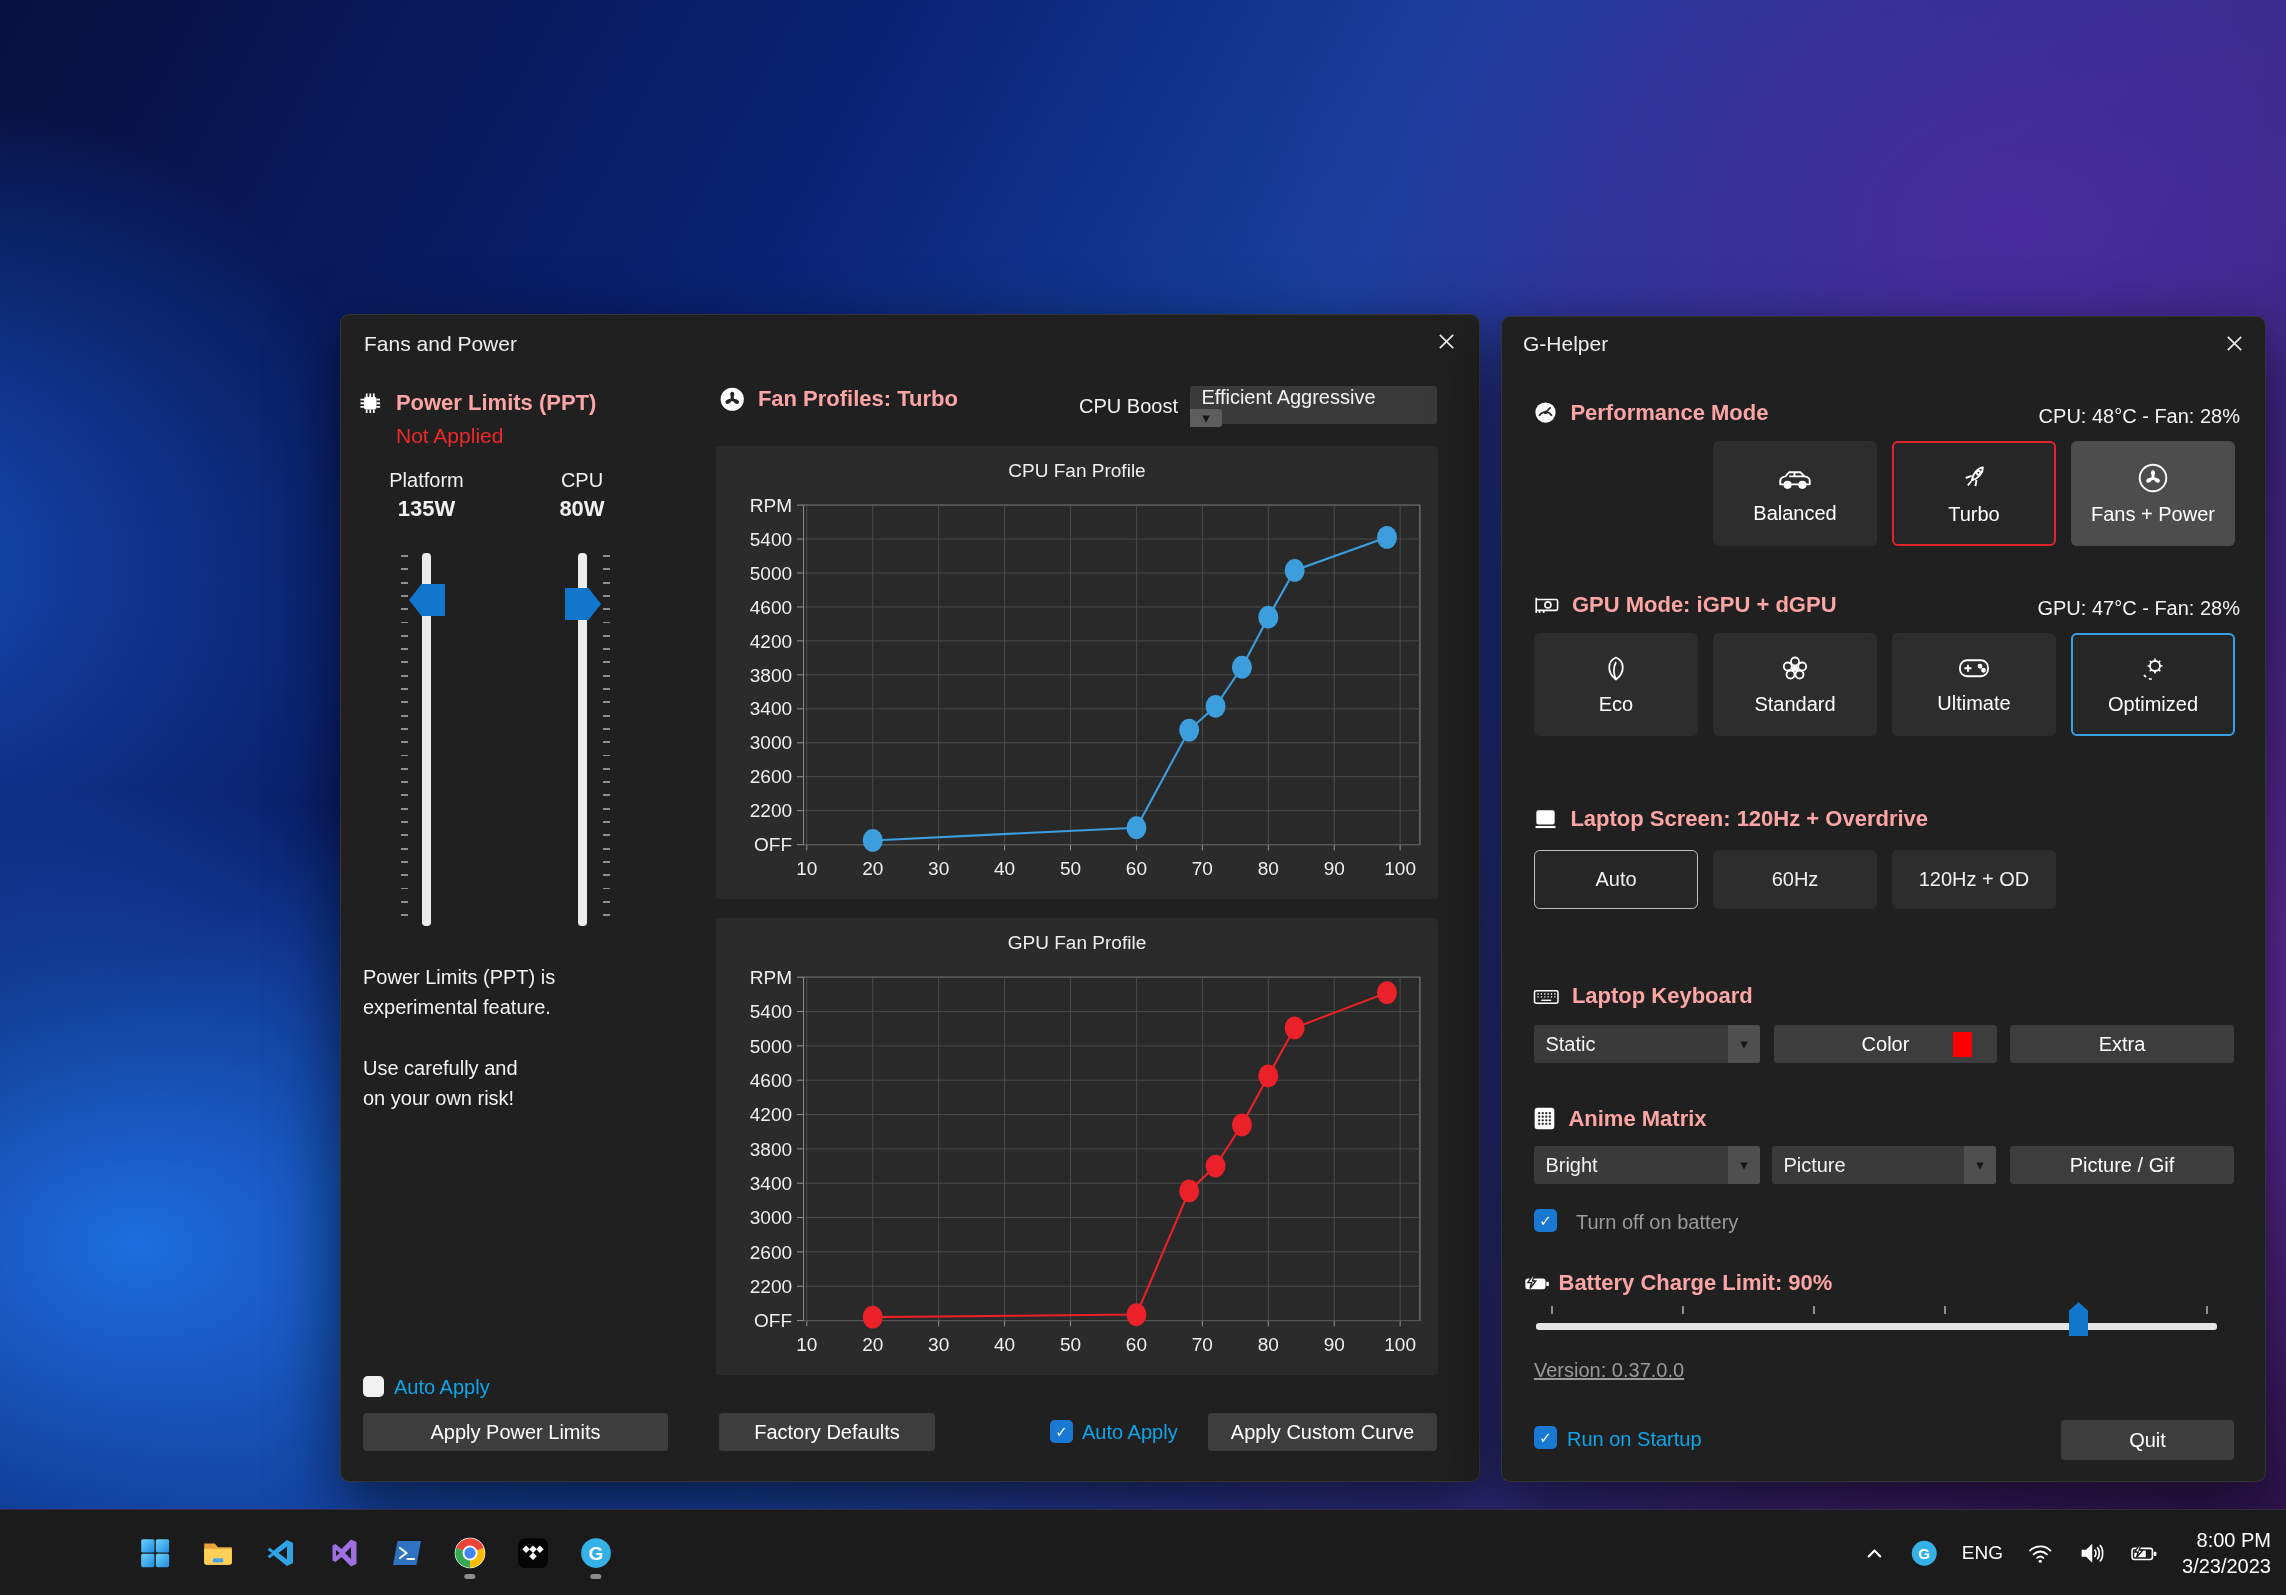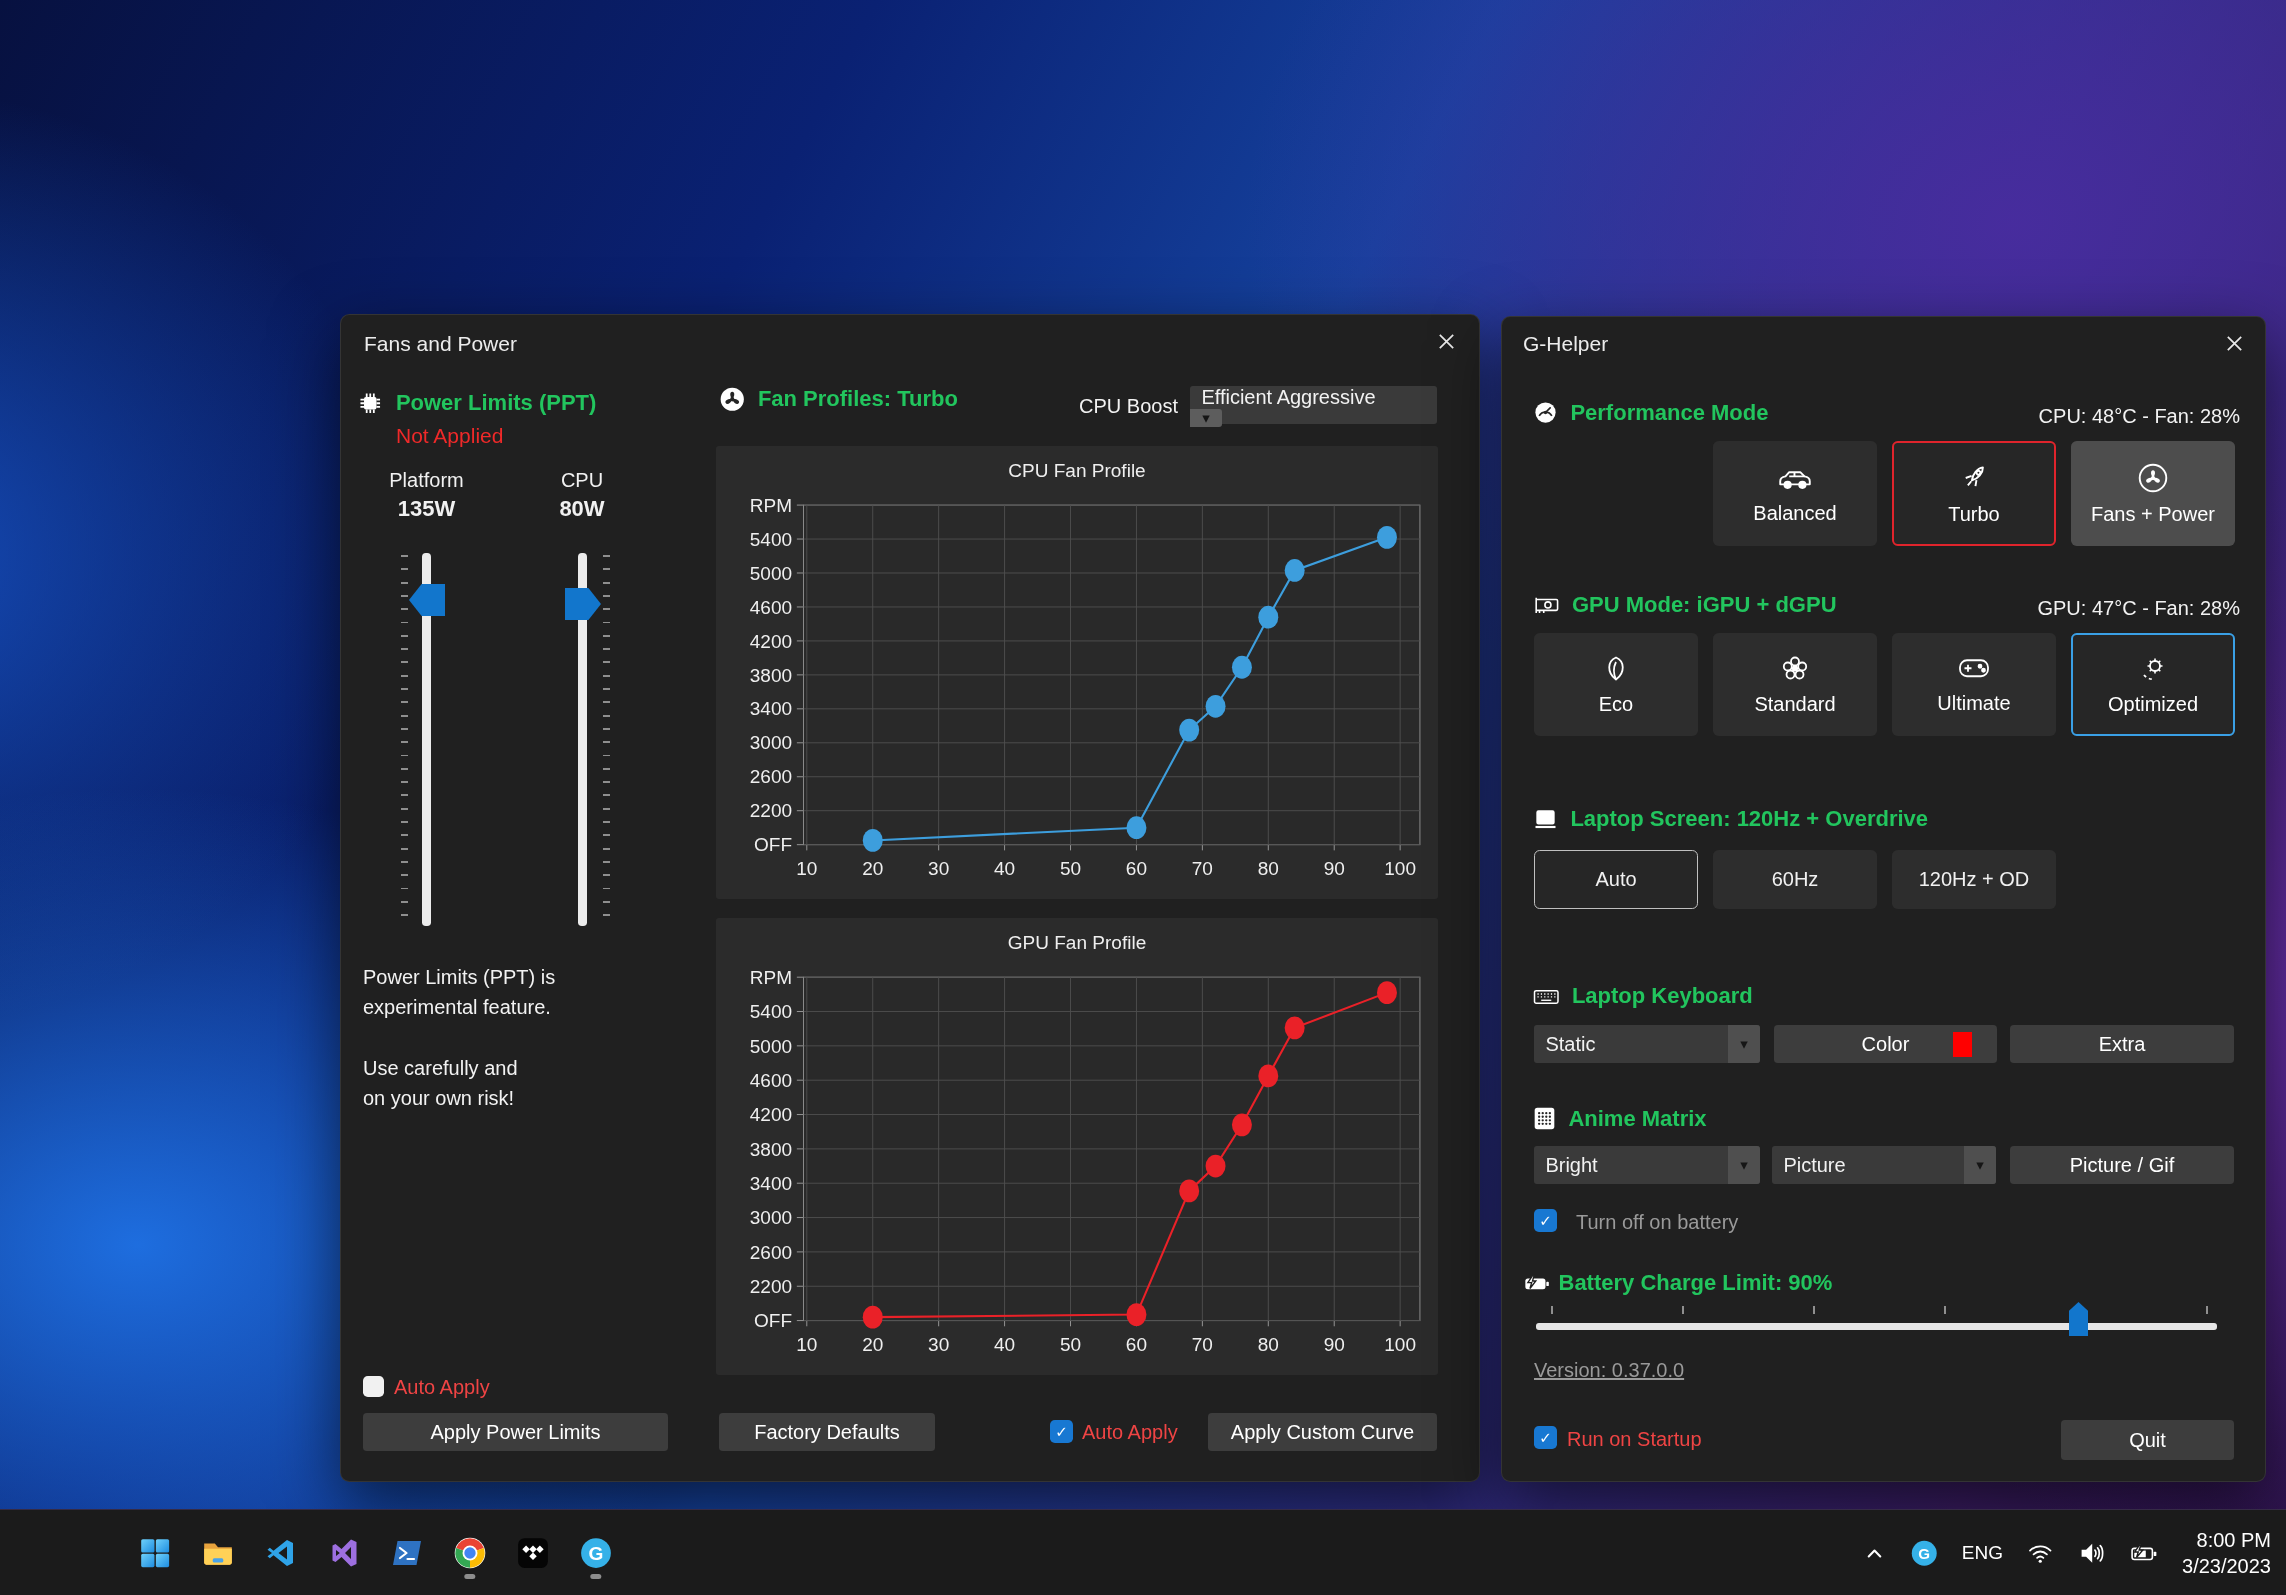--- a/index.html
+++ b/index.html
@@ -9,42 +9,42 @@
       radial-gradient(1046px 761px at 6% 78%, rgba(32,118,235,.9) 0%, rgba(32,118,235,0) 60%),
       radial-gradient(951px 856px at -5% 35%, rgba(23,86,205,.85) 0%, rgba(23,86,205,0) 55%),
       radial-gradient(1236px 951px at 88% 14%, rgba(74,44,160,.9) 0%, rgba(74,44,160,0) 62%),
       radial-gradient(1046px 1046px at 103% 62%, rgba(108,48,178,.85) 0%, rgba(108,48,178,0) 58%),
       linear-gradient(118deg,#071140 0%,#0a2173 28%,#15429e 48%,#2c2f86 68%,#3a1c63 88%,#240f3e 100%);}
   .window{position:absolute;background:#202020;border:1px solid rgba(255,255,255,.09);
     border-radius:9.5px;box-shadow:0 23px 67px rgba(0,0,0,.6);}
   .wtitle{position:absolute;left:23px;top:17px;font-size:21px;color:#ececec;}
   .closebtn{position:absolute;width:38px;height:34px;display:flex;align-items:center;justify-content:center;}
   .hdr{position:absolute;display:flex;align-items:center;gap:11.4px;}
-  .hdr .htxt{font-size:22px;font-weight:bold;color:#22c55e;white-space:nowrap;}
+  .hdr .htxt{font-size:22px;font-weight:bold;color:#fca5a5;white-space:nowrap;}
   .status{position:absolute;font-size:20px;color:#f2f2f2;white-space:nowrap;}
   .btn{position:absolute;background:#3d3d3d;border-radius:3.8px;display:flex;align-items:center;
     justify-content:center;font-size:20px;color:#fff;}
   .tile{position:absolute;width:164px;height:105px;background:#2d2d2d;border-radius:5.7px;display:flex;
     flex-direction:column;align-items:center;justify-content:center;gap:8.6px;box-sizing:border-box;}
   .tile .tlabel{font-size:20px;color:#fff;}
   .tile.sel-red{border:2.9px solid #e0242c;background:#262626;}
   .tile.sel-blue{border:2.9px solid #3aa0e6;background:#262626;}
   .tile.hl{background:#4d4d4d;}
   .sbtn{position:absolute;width:164px;height:59px;background:#2d2d2d;border-radius:5.7px;display:flex;
     align-items:center;justify-content:center;font-size:20px;box-sizing:border-box;}
   .sbtn.sel{border:1.9px solid #c0c0c0;background:#262626;}
   .dd{position:absolute;height:38px;background:#3a3a3a;border-radius:2.9px;display:flex;align-items:stretch;}
   .dd .dtxt{flex:1;display:flex;align-items:center;padding-left:11.4px;font-size:20px;color:#f2f2f2;}
   .dd .darr{width:32px;display:flex;align-items:center;justify-content:center;background:#4f4f4f;
     color:#161616;font-size:15px;border-radius:0 2.9px 2.9px 0;}
   .cb{position:absolute;width:23px;height:23px;border-radius:4.8px;display:flex;align-items:center;
     justify-content:center;font-size:15px;}
   .cb.on{background:#1878d2;color:#fff;}
   .cb.off{background:#f1f1f1;}
-  .cblabel{position:absolute;font-size:20px;color:#ef4444;white-space:nowrap;}
+  .cblabel{position:absolute;font-size:20px;color:#0ea5e9;white-space:nowrap;}
   .chart-panel{position:absolute;left:375px;width:722px;background:#2b2b2b;border-radius:2.9px;}
   .vtrack{position:absolute;width:8.6px;background:#ececec;border-radius:3.8px;}
   .vticks{position:absolute;width:6.7px;background:repeating-linear-gradient(to bottom,#8f8f8f 0 1.9px,transparent 1.9px 13.3px);}
   .vthumb{position:absolute;width:36px;height:32px;background:#1276cc;}
   .vthumb.left{clip-path:polygon(0 50%,35% 0,100% 0,100% 100%,35% 100%);}
   .vthumb.right{clip-path:polygon(0 0,65% 0,100% 50%,65% 100%,0 100%);}
   .warn{position:absolute;font-size:20px;line-height:30px;color:#f2f2f2;}
   .taskbar{position:absolute;left:0;right:0;bottom:0;height:86px;background:#1b1b1b;
     border-top:1px solid rgba(130,90,200,.25);}
   .tb-icons{position:absolute;left:135px;top:0;height:86px;display:flex;align-items:center;gap:23px;}

